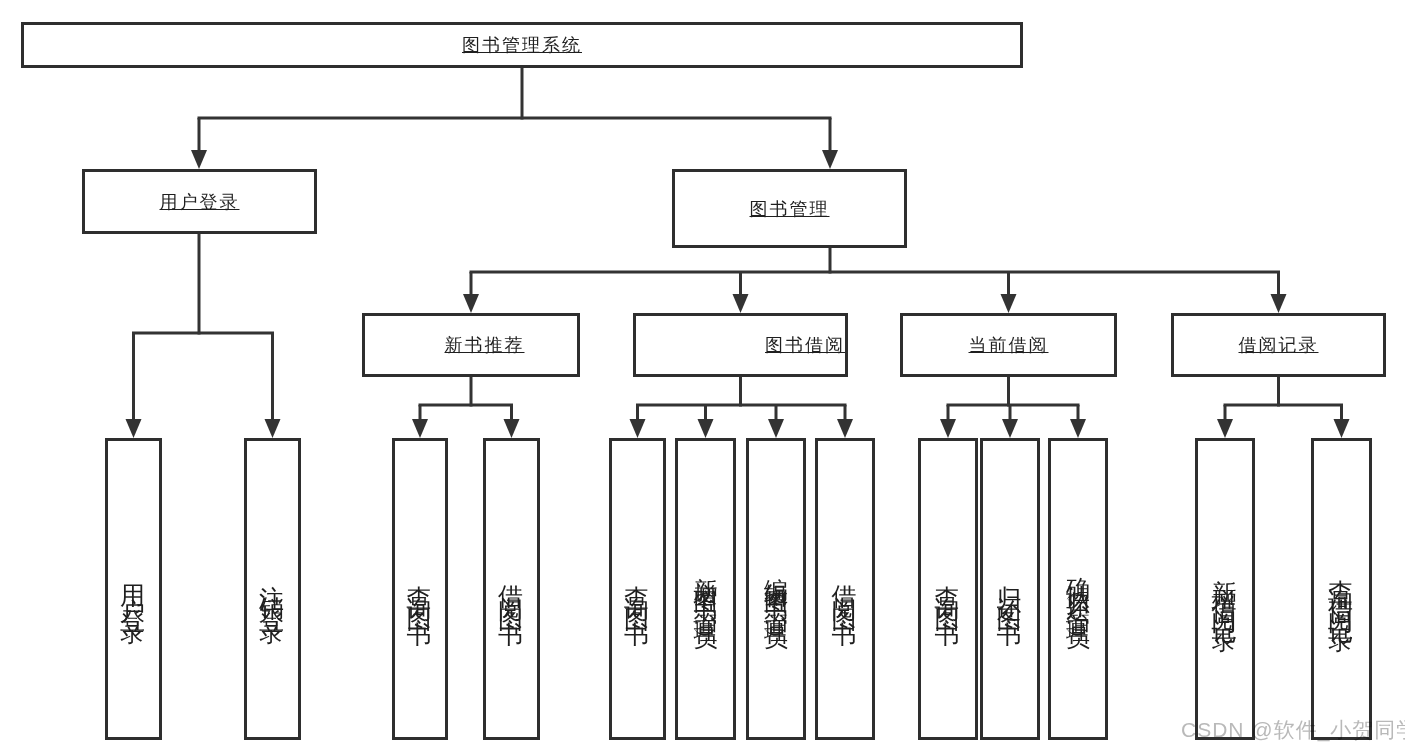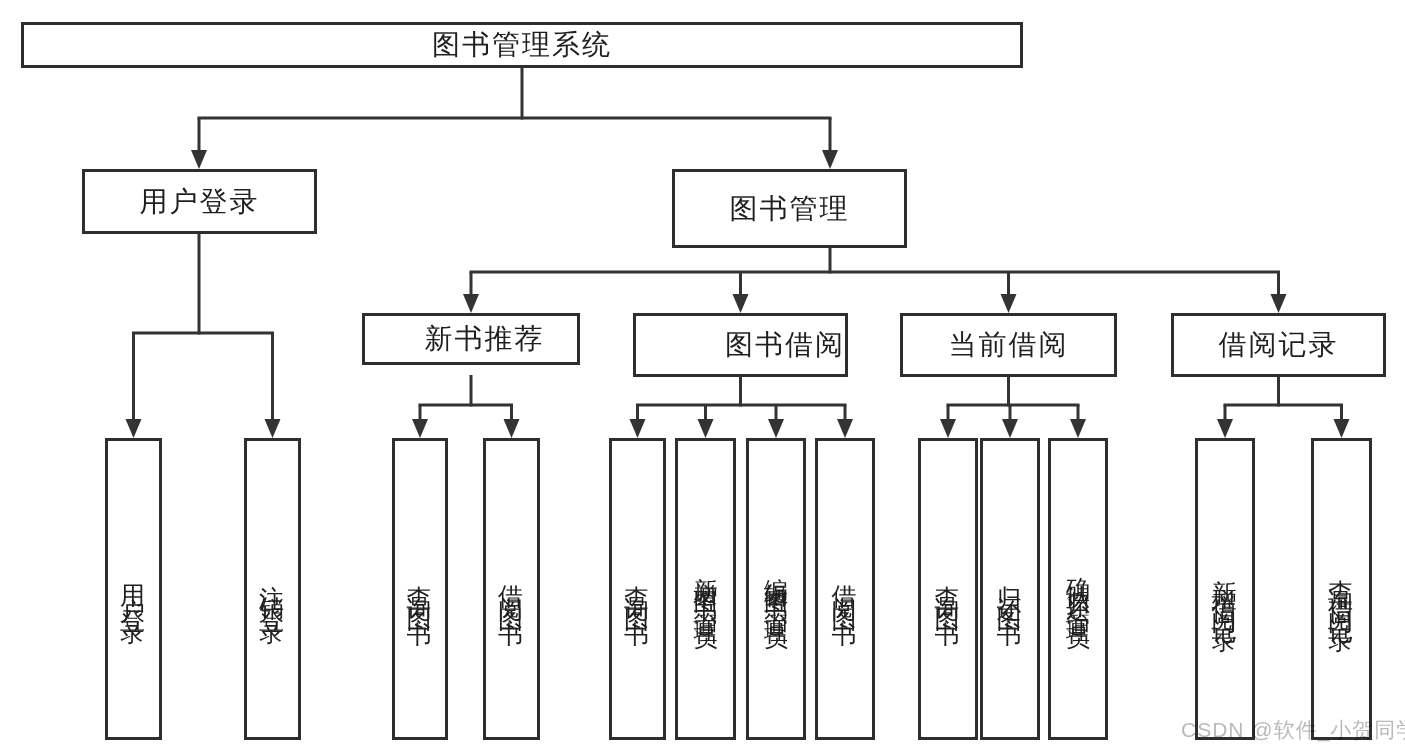--- a/index.html
+++ b/index.html
@@ -15,23 +15,24 @@
   svg.connectors {
     position:absolute; left:0; top:0; width:1405px; height:747px;
     pointer-events:none;
   }
   .hnode {
     position:absolute;
     box-sizing:border-box;
     border:3px solid #2e2e2e;
     background:#ffffff;
     display:flex; align-items:center; justify-content:center;
-    font-size:28px; letter-spacing:2px;
+    font-size:18px; letter-spacing:2px;
     color:#1f1f1f;
     z-index:2;
+    text-decoration:underline;
   }
   .leaf {
     position:absolute;
     top:438px; height:302px;
     box-sizing:border-box;
     border:3px solid #2e2e2e;
     background:#ffffff;
     display:flex; align-items:center; justify-content:center;
     z-index:2;
   }
@@ -133,21 +134,21 @@
     <span>图书管理系统</span>
   </div>
 
   <div class="hnode" style="left:82px; top:169px; width:235px; height:65px;">
     <span>用户登录</span>
   </div>
   <div class="hnode" style="left:672px; top:169px; width:235px; height:79px;">
     <span>图书管理</span>
   </div>
 
-  <div class="hnode" style="left:362px; top:313px; width:218px; height:52px;padding-left:27px;">
+  <div class="hnode" style="left:362px; top:313px; width:218px; height:64px;padding-left:27px;">
     <span>新书推荐</span>
   </div>
   <div class="hnode" style="left:633px; top:313px; width:215px; height:64px;justify-content:flex-end;">
     <span>图书借阅</span>
   </div>
   <div class="hnode" style="left:900px; top:313px; width:217px; height:64px;">
     <span>当前借阅</span>
   </div>
   <div class="hnode" style="left:1171px; top:313px; width:215px; height:64px;">
     <span>借阅记录</span>

